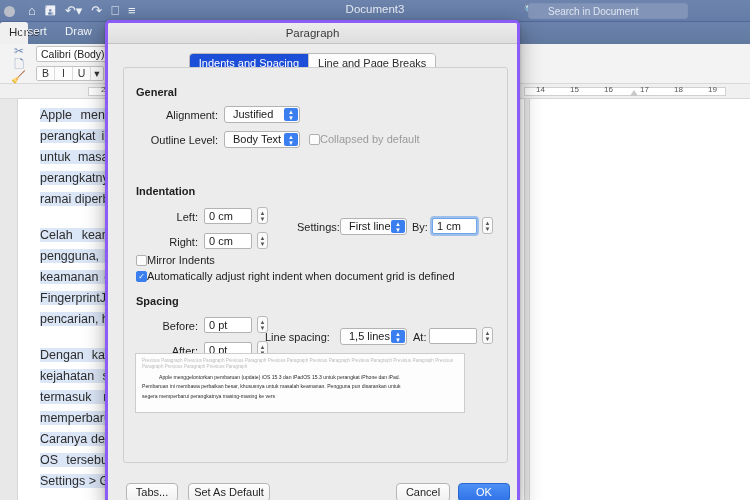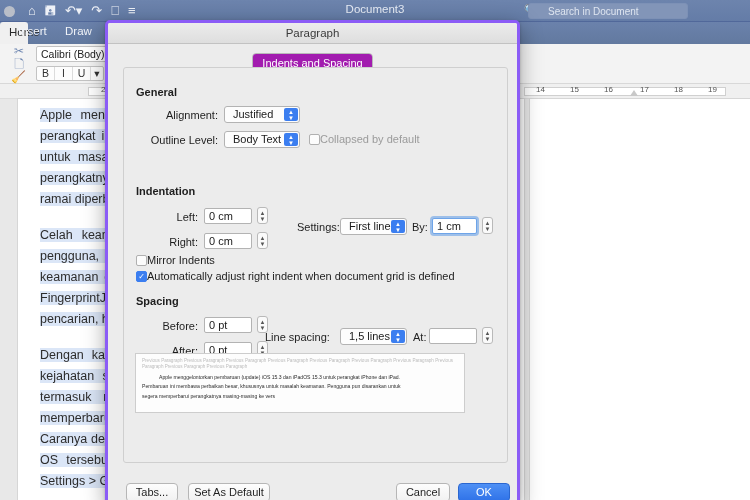--- a/index.html
+++ b/index.html
@@ -144,21 +144,21 @@
   .tabstrip { margin-top: 9px; text-align: center; }
   .seg {
     display: inline-flex; border: 1px solid #b9b9b9; border-radius: 4px; overflow: hidden;
     box-shadow: 0 1px 0 rgba(0,0,0,0.05);
   }
   .seg .sg {
     font-size: 11px; padding: 3px 9px; background: #fcfcfc; color: #2b2b2b;
     border-right: 1px solid #c6c6c6; white-space: nowrap;
   }
   .seg .sg:last-child { border-right: none; }
-  .seg .sg.on { background: #a21caf; color: #ffffff; }
+  .seg .sg.on { background: #1d4ed8; color: #ffffff; }
 
   .panel {
     position: absolute; left: 15px; top: 44px; width: 385px; height: 396px;
     background: #ececec; border: 1px solid #cfcfcf; border-radius: 3px;
   }
   .sect-title { position: absolute; font-size: 11px; font-weight: bold; color: #1e1e1e; }
   .lbl { position: absolute; font-size: 11px; color: #1e1e1e; text-align: right; }
   .lbl-l { position: absolute; font-size: 11px; color: #1e1e1e; }
   .lbl-dim { color: #9b9b9b; }
 
@@ -307,20 +307,21 @@
     </div>
   </div>
 
   <div class="dialog">
 
     <div class="dlg-title">Paragraph</div>
 
     <div class="tabstrip">
       <span class="seg">
         <span class="sg on">Indents and Spacing</span>
+        <span class="sg">Line and Page Breaks</span>
       </span>
     </div>
 
     <div class="panel">
 
       <div class="sect-title" style="left:12px; top:18px;">General</div>
 
       <div class="lbl" style="left:12px; top:41px; width:82px;">Alignment:</div>
       <div class="popup" style="left:100px; top:38px; width:76px;">
         <span>Justified</span>

